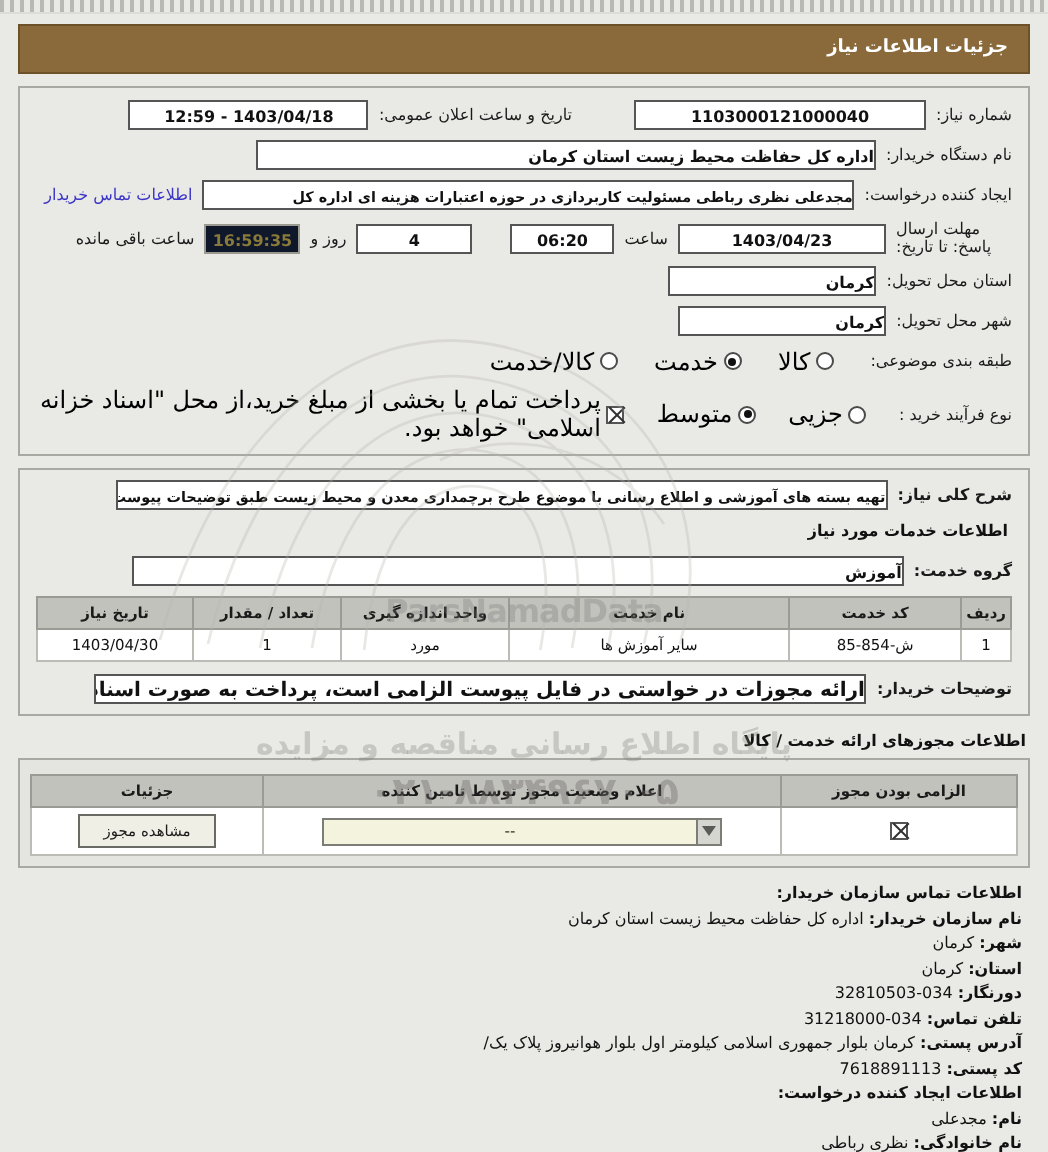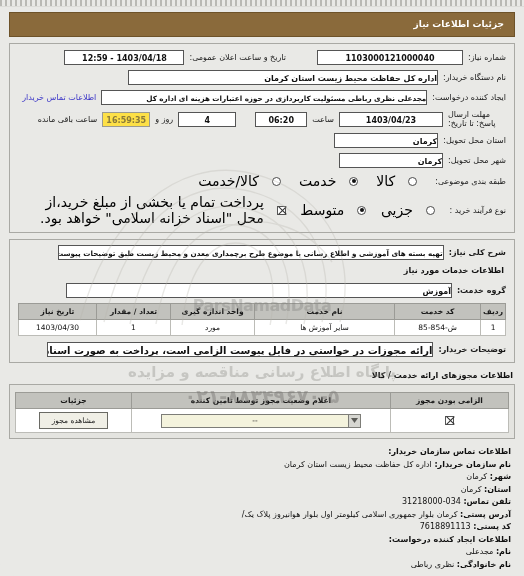--- a/index.html
+++ b/index.html
@@ -76,21 +76,21 @@
     height: 15px;
     line-height: 11px;
     text-align: center;
     color: #111;
     overflow: hidden;
     white-space: nowrap;
     font-weight: bold;
   }
   .field.rt { text-align: right; }
   .field.khaki {
-    background: #fde047;
+    background: #0f172a;
     color: #8a7a3a;
     border: 1px solid #9a9a90;
   }
 
   .w-need  { width: 146px; }
   .w-date  { width: 120px; }
   .w-org   { width: 310px; }
   .w-req   { width: 326px; }
   .w-dl-date { width: 104px; }
   .w-hour  { width: 52px; }
@@ -141,21 +141,21 @@
   .cbx.on::before, .cbx.on::after {
     content: "";
     position: absolute;
     left: -1px; top: 3px;
     width: 11px; height: 1px;
     background: #333;
   }
   .cbx.on::before { transform: rotate(45deg); }
   .cbx.on::after  { transform: rotate(-45deg); }
 
-  .opt { display: flex; align-items: center; gap: 13px; font-size: 14px; }
+  .opt { display: flex; align-items: center; gap: 3px; font-size: 12px; }
   .opt-gap { width: 8px; }
 
   
   .sec-head {
     font-size: 8px;
     font-weight: bold;
     text-align: right;
     margin: 6px 2px 8px 2px;
     color: #111;
   }
@@ -479,20 +479,24 @@
       </div>
       <div>
         <span class="k">شهر:</span>
         <span>کرمان</span>
       </div>
       <div>
         <span class="k">استان:</span>
         <span>کرمان</span>
       </div>
       <div>
+        <span class="k">دورنگار:</span>
+        <span class="ltr">32810503-034</span>
+      </div>
+      <div>
         <span class="k">تلفن تماس:</span>
         <span class="ltr">31218000-034</span>
       </div>
       <div>
         <span class="k">آدرس پستی:</span>
         <span>کرمان بلوار جمهوری اسلامی کیلومتر اول بلوار هوانیروز پلاک یک/</span>
       </div>
       <div>
         <span class="k">کد پستی:</span>
         <span class="ltr">7618891113</span>

